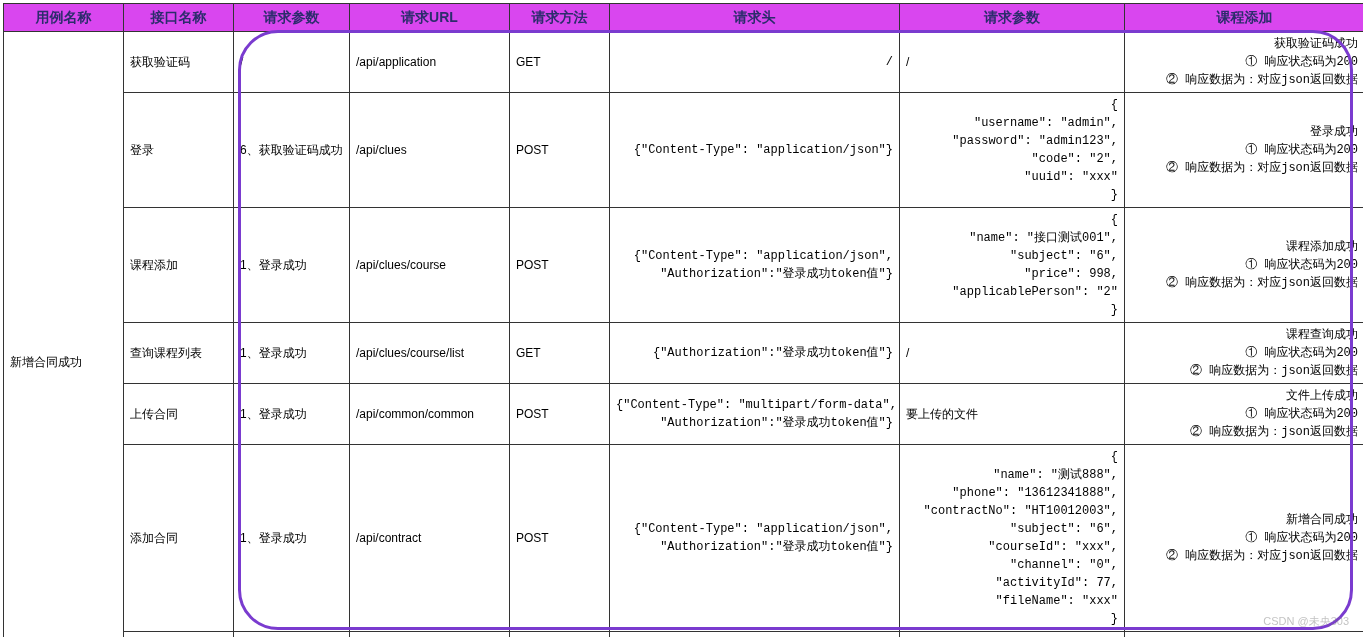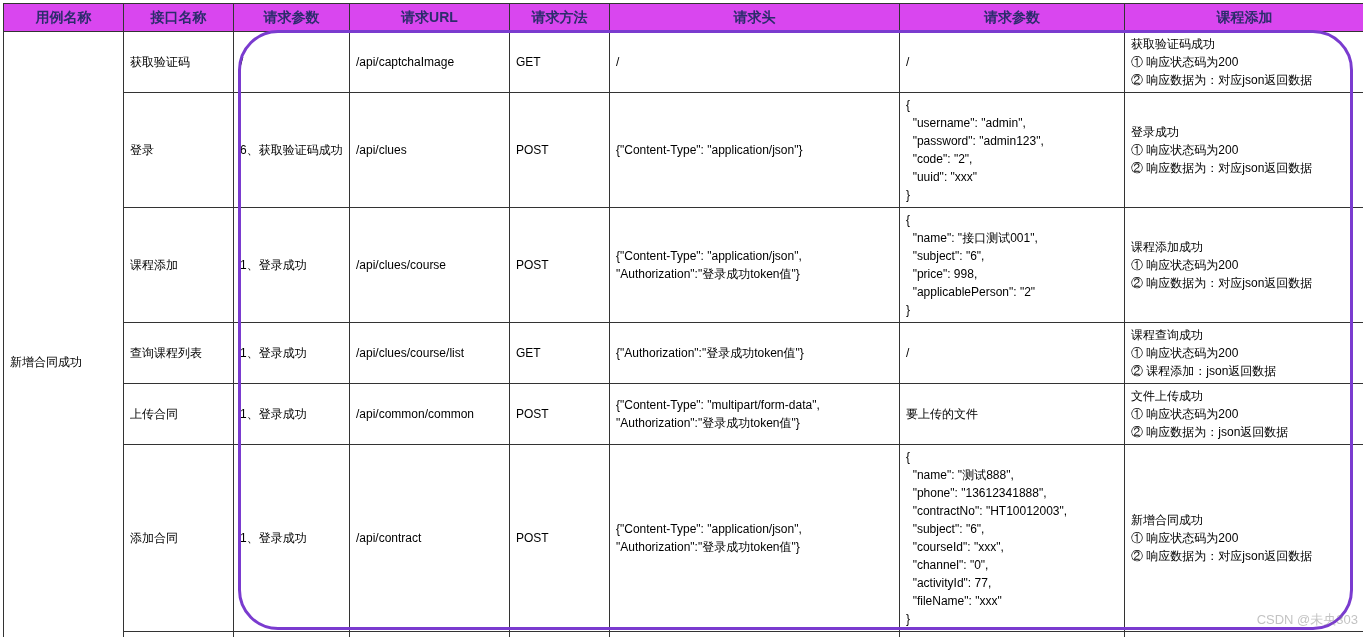--- a/index.html
+++ b/index.html
@@ -34,35 +34,35 @@
     .col-casename { width: 120px; }
     .col-apiname  { width: 110px; }
     .col-precond  { width: 116px; }
     .col-url      { width: 160px; }
     .col-method   { width: 100px; }
     .col-headers  { width: 290px; }
     .col-params   { width: 225px; }
     .col-expected { width: 240px; }
     td.center { text-align: left; }
     td.left   { text-align: left; }
-    td.pre    { white-space: pre; font-family: Liberation Sans, sans-serif; line-height: 1.5; }
+    td.pre    { white-space: pre; font-family: Liberation Mono, monospace; line-height: 1.5; text-align: right; }
     td.expected { line-height: 1.5; }
     .pill-overlay {
       position: absolute;
       border: 3px solid #7a3bcf;
       border-radius: 40px;
       pointer-events: none;
       z-index: 5;
     }
     .watermark {
       position: absolute;
-      right: 5px;
+      right: 14px;
       bottom: 8px;
       color: rgba(120, 120, 120, 0.45);
-      font-size: 13px;
+      font-size: 11px;
       pointer-events: none;
       z-index: 6;
     }
   </style>
 </head>
 <body>
 
 <table>
   <colgroup>
     <col class="col-casename">
@@ -84,21 +84,21 @@
       <th>请求头</th>
       <th>请求参数</th>
       <th>课程添加</th>
     </tr>
   </thead>
   <tbody id="tbody">
       <tr>
         <td rowspan="7" class="center">新增合同成功</td>
         <td class="center">获取验证码</td>
         <td class="center">/</td>
-        <td class="left">/api/captchaImage</td>
+        <td class="left">/api/application</td>
         <td class="center">GET</td>
         <td class="left pre">/</td>
         <td class="center">/</td>
         <td class="left expected pre">获取验证码成功
 ① 响应状态码为200
 ② 响应数据为：对应json返回数据</td>
       </tr>
       <tr>
         <td class="center">登录</td>
         <td class="center">6、获取验证码成功</td>
@@ -134,21 +134,21 @@
       </tr>
       <tr>
         <td class="center">查询课程列表</td>
         <td class="center">1、登录成功</td>
         <td class="left">/api/clues/course/list</td>
         <td class="center">GET</td>
         <td class="left pre">{"Authorization":"登录成功token值"}</td>
         <td class="center">/</td>
         <td class="left expected pre">课程查询成功
 ① 响应状态码为200
-② 课程添加：json返回数据</td>
+② 响应数据为：json返回数据</td>
       </tr>
       <tr>
         <td class="center">上传合同</td>
         <td class="center">1、登录成功</td>
         <td class="left">/api/common/common</td>
         <td class="center">POST</td>
         <td class="left pre">{"Content-Type": "multipart/form-data",
 "Authorization":"登录成功token值"}</td>
         <td class="center">要上传的文件</td>
         <td class="left expected pre">文件上传成功

